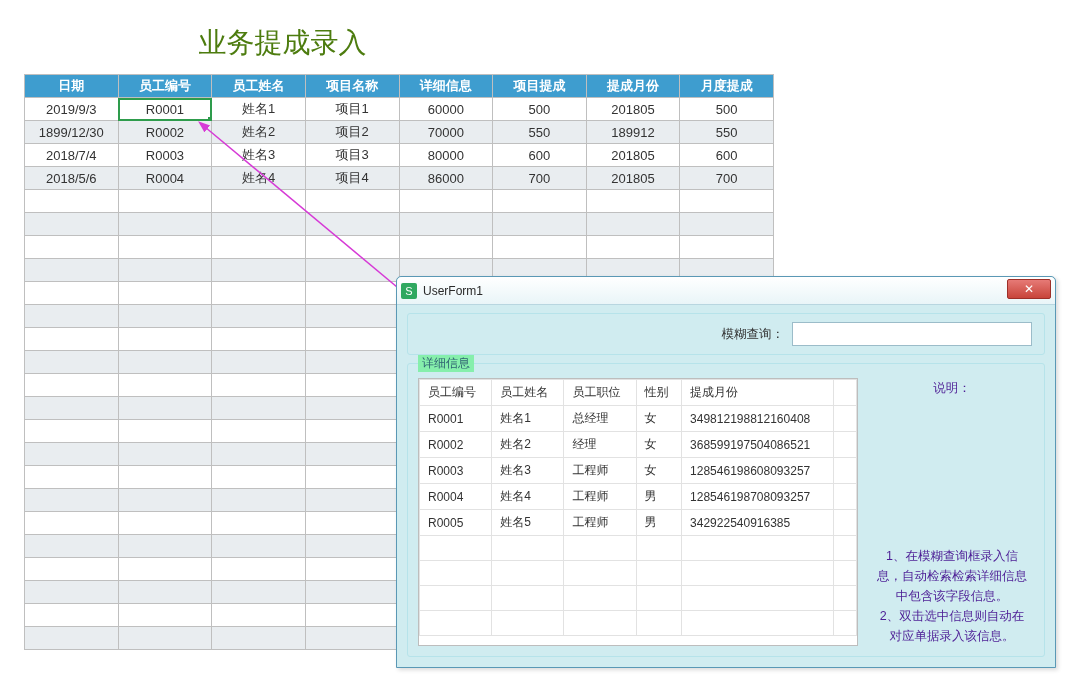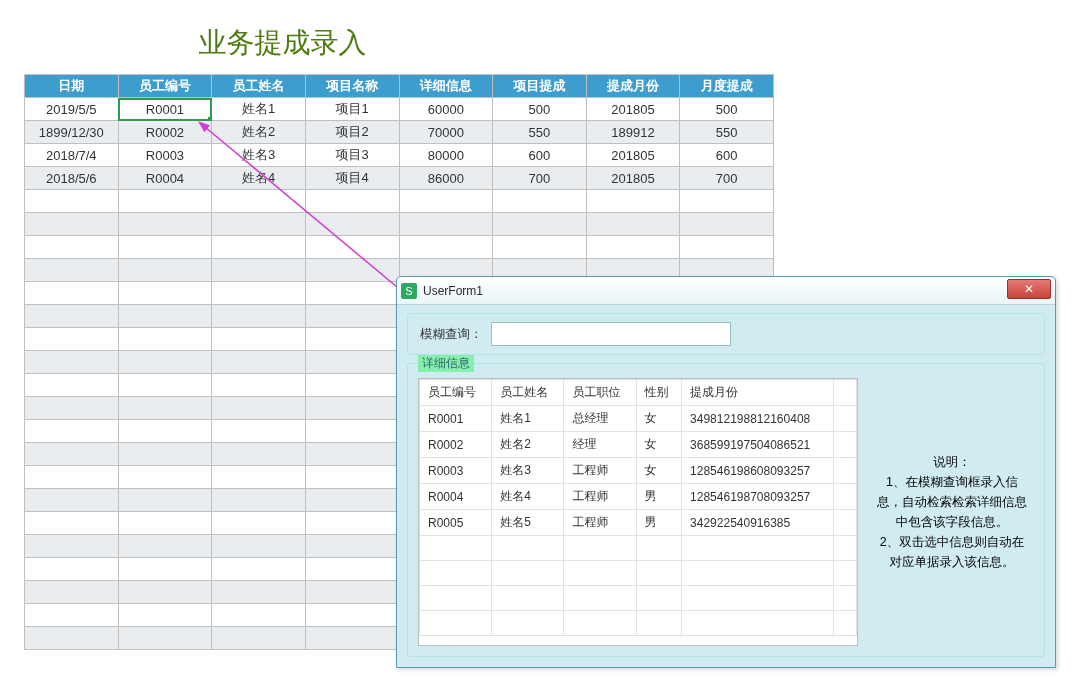--- a/index.html
+++ b/index.html
@@ -142,20 +142,21 @@
 
   
   .search-box {
     border: 1px solid #b6e3ea;
     border-radius: 3px;
     padding: 8px 12px;
     background: #d0ecf0;
     display: flex;
     align-items: center;
     gap: 8px;
+    justify-content: flex-end;
   }
   .search-box label {
     font-size: 12.5px;
     color: #333;
   }
   .search-box input {
     width: 240px;
     height: 24px;
     border: 1px solid #9bbcc9;
     padding: 0 6px;
@@ -204,24 +205,24 @@
     white-space: nowrap;
   }
   table.emp th {
     font-weight: normal;
     color: #333;
     background: #fff;
   }
   .note {
     flex: 1;
     font-size: 12.5px;
-    color: #000000;
+    color: #4c1d95;
     display: flex;
     flex-direction: column;
-    justify-content: center;
+    justify-content: space-between;
     line-height: 1.6;
     text-align: center;
     padding: 0 4px;
   }
 </style>
 </head>
 <body>
 
 <div class="title">业务提成录入</div>
 
@@ -234,21 +235,21 @@
           <th>员工姓名</th>
           <th>项目名称</th>
           <th>详细信息</th>
           <th>项目提成</th>
           <th>提成月份</th>
           <th>月度提成</th>
         </tr>
       </thead>
     <tbody id="sheet-body">
         <tr>
-          <td>2019/5/5</td>
+          <td>2019/9/3</td>
           <td class="selected-cell">R0001</td>
           <td>姓名1</td>
           <td>项目1</td>
           <td>60000</td>
           <td>500</td>
           <td>201805</td>
           <td>500</td>
         </tr>
         <tr>
           <td>1899/12/30</td>

